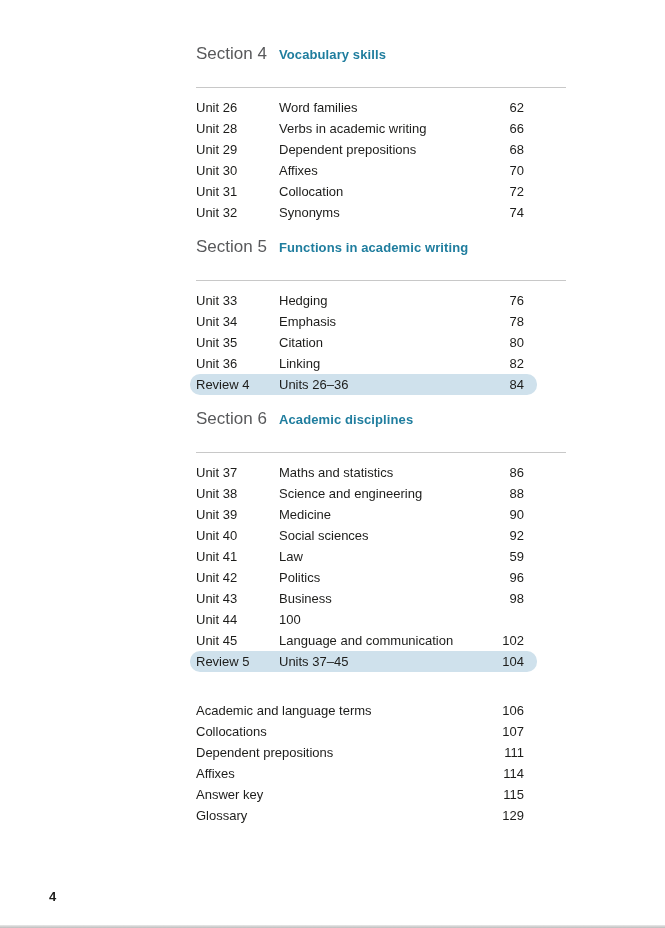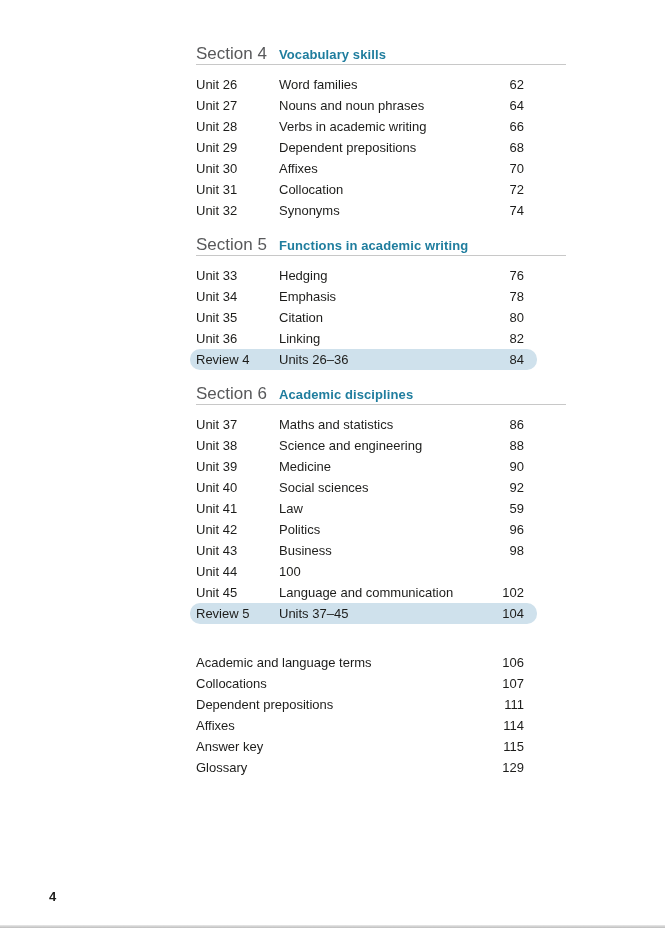--- a/index.html
+++ b/index.html
@@ -30,21 +30,21 @@
     position: absolute;
     left: 196px;
     top: 44px;
     width: 370px;
   }
   .section { margin-bottom: 14px; }
   .section-heading {
     display: flex;
     align-items: baseline;
     border-bottom: 1px solid var(--rule-color);
-    padding-bottom: 0;
+    padding-bottom: 23px;
     margin-bottom: 9px;
   }
   .sec-label {
     flex: 0 0 83px;
     font-size: 17px;
     color: var(--section-label-color);
   }
   .sec-title {
     font-size: 13px;
     font-weight: bold;
@@ -83,25 +83,20 @@
       <span class="sec-label">Section 4</span>
       <span class="sec-title">Vocabulary skills</span>
     </div>
     <div class="rows">
       <div class="row">
         <span class="unit">Unit 26</span>
         <span class="title">Word families</span>
         <span class="page">62</span>
       </div>
       <div class="row">
-        <span class="unit">Unit 27</span>
-        <span class="title">Nouns and noun phrases</span>
-        <span class="page">64</span>
-      </div>
-      <div class="row">
         <span class="unit">Unit 28</span>
         <span class="title">Verbs in academic writing</span>
         <span class="page">66</span>
       </div>
       <div class="row">
         <span class="unit">Unit 29</span>
         <span class="title">Dependent prepositions</span>
         <span class="page">68</span>
       </div>
       <div class="row">

